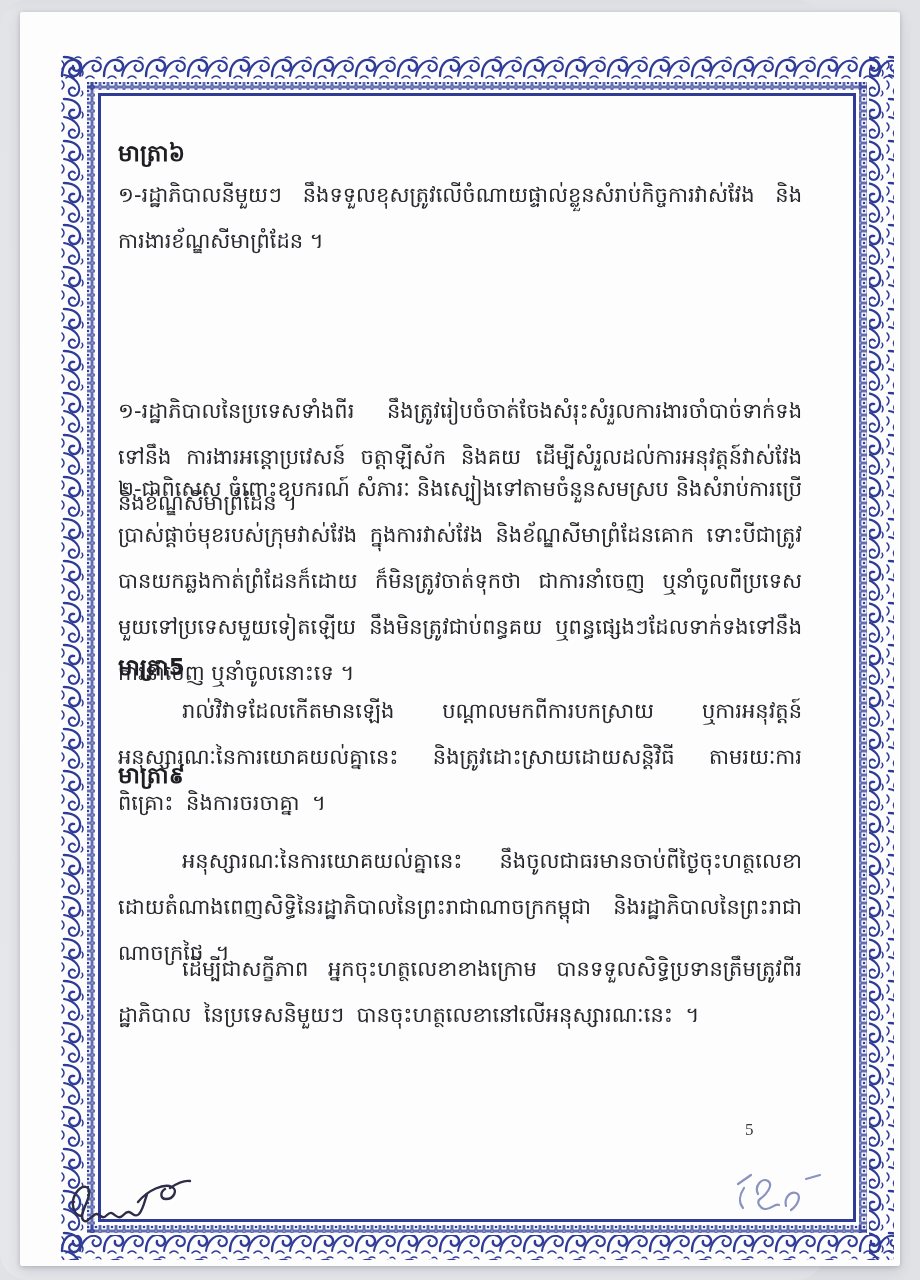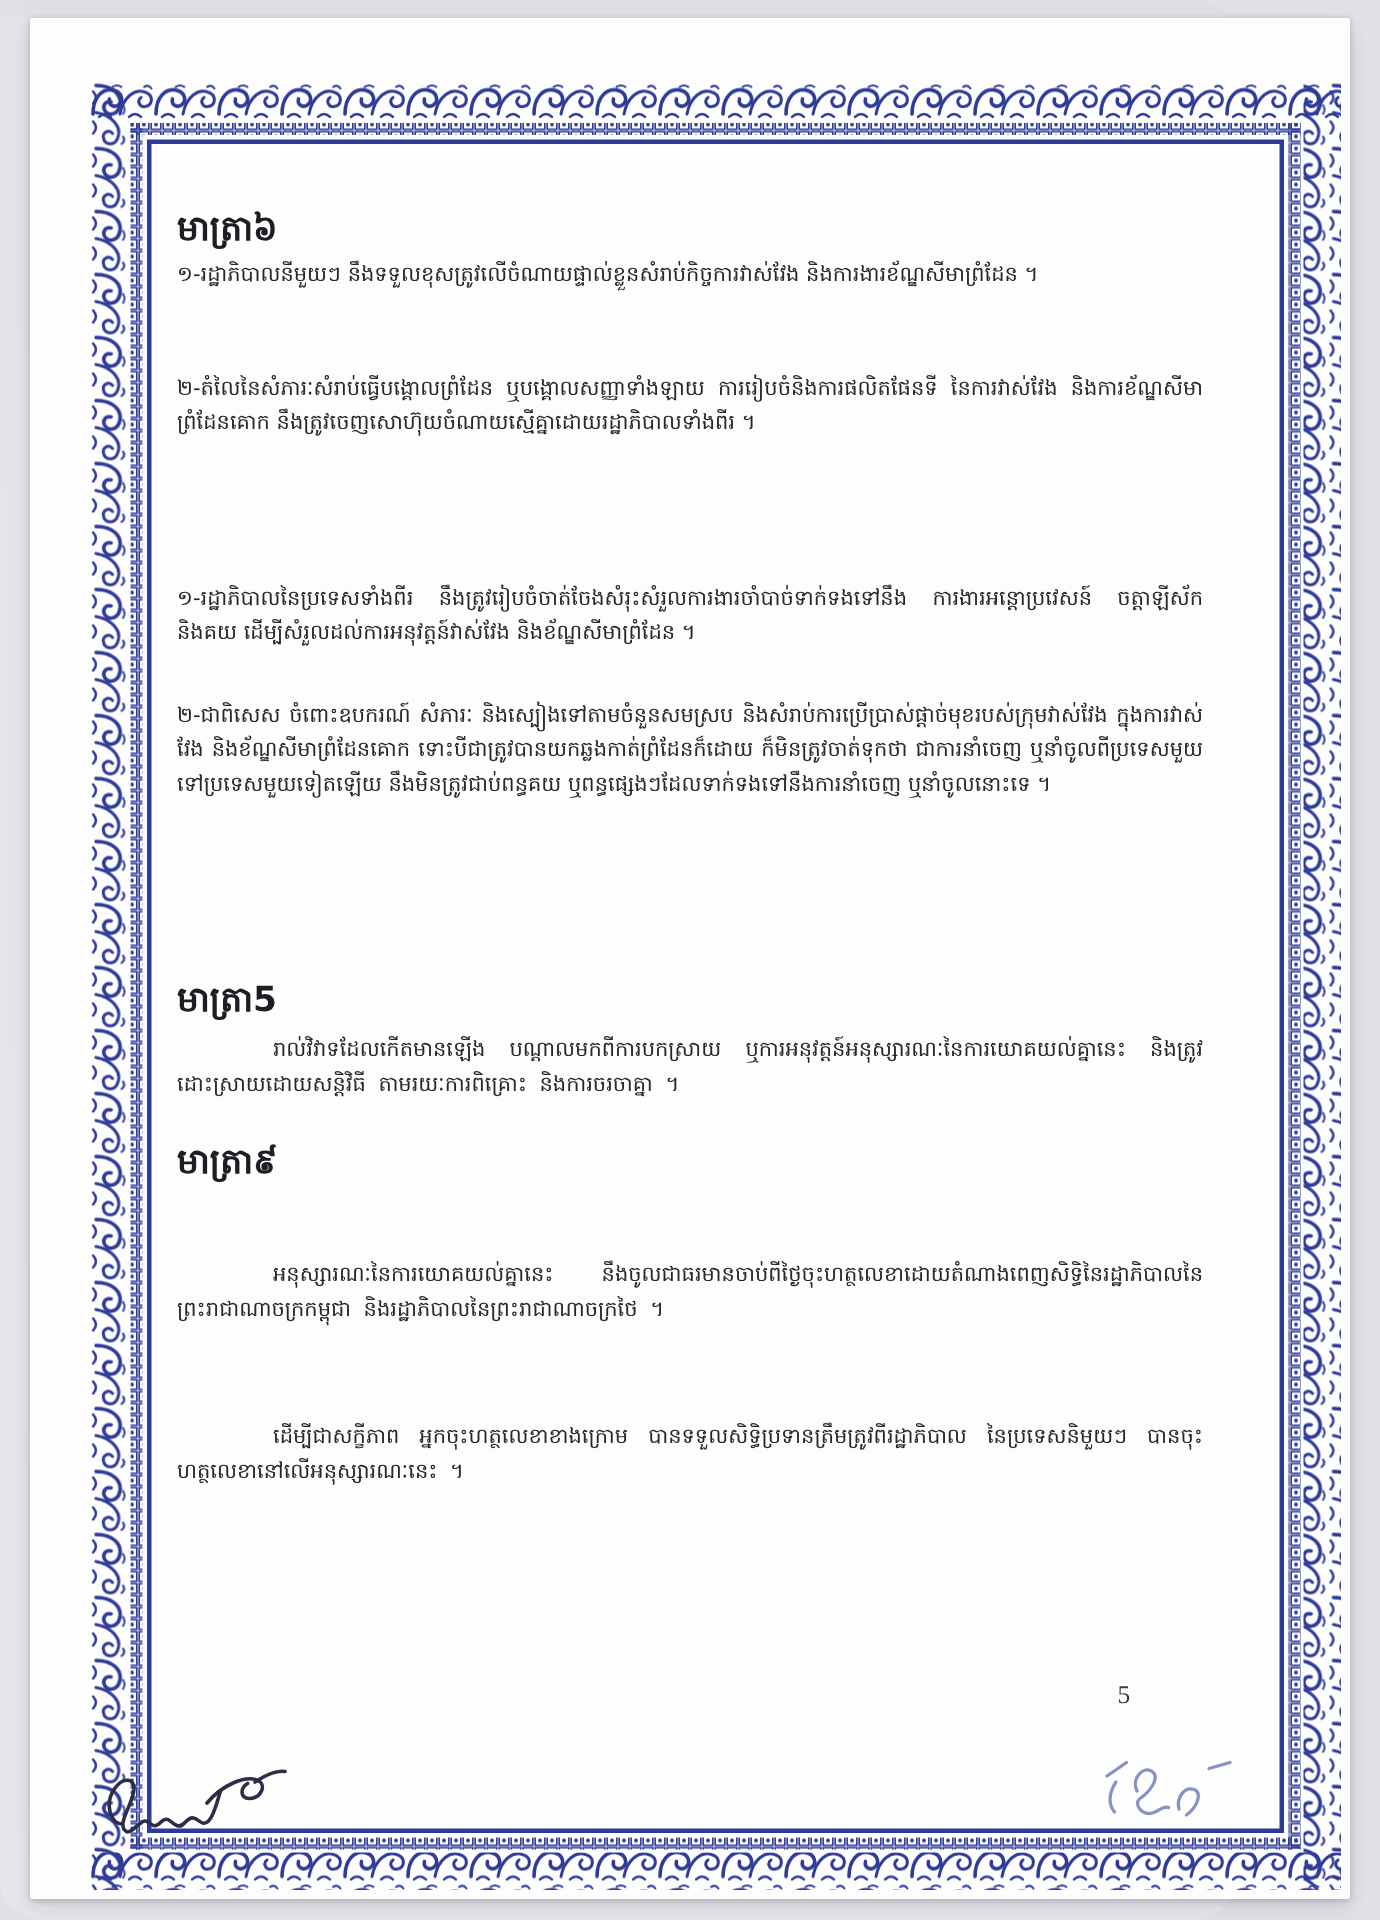--- a/index.html
+++ b/index.html
@@ -33,22 +33,22 @@
     left: 40px;
     top: 43px;
     width: 834px;
     height: 1205px;
   }
   .content-block {
     position: absolute;
     left: 118px;
     width: 684px;
     color: #26262b;
-    font-size: 14px;
-    line-height: 23px;
+    font-size: 21px;
+    line-height: 46px;
     text-align: justify;
     margin: 0;
   }
   .heading {
     font-size: 23px;
     font-weight: bold;
     color: #1d1d23;
     text-align: left;
     line-height: 30px;
   }
@@ -116,21 +116,20 @@
       <rect x="27" y="27" width="8" height="1151" fill="url(#beads)"></rect>
       <rect x="799" y="27" width="8" height="1151" fill="url(#beads)"></rect>
 
       <rect x="39.5" y="39.5" width="755" height="1126" fill="none" stroke="#2e3b97" stroke-width="3"></rect>
     </svg>
 
   </div>
 
   <h2 class="content-block heading" style="top:138px">មាត្រា៦</h2>
   <p class="content-block" style="top:172px">១-រដ្ឋាភិបាលនីមួយៗ នឹងទទួលខុសត្រូវលើចំណាយផ្ទាល់ខ្លួនសំរាប់កិច្ចការវាស់វែង និងការងារខ័ណ្ឌសីមាព្រំដែន ។</p>
-  <p class="content-block" style="top:248px">២-តំលៃនៃសំភារៈសំរាប់ធ្វើបង្គោលព្រំដែន ឬបង្គោលសញ្ញាទាំងឡាយ ការរៀបចំនិងការផលិតផែនទី នៃការវាស់វែង និងការខ័ណ្ឌសីមាព្រំដែនគោក នឹងត្រូវចេញសោហ៊ុយចំណាយស្មើគ្នាដោយរដ្ឋាភិបាលទាំងពីរ ។</p>
 
   <p class="content-block" style="top:388px">១-រដ្ឋាភិបាលនៃប្រទេសទាំងពីរ នឹងត្រូវរៀបចំចាត់ចែងសំរុះសំរួលការងារចាំបាច់ទាក់ទងទៅនឹង ការងារអន្តោប្រវេសន៍ ចត្តាឡីស័ក និងគយ ដើម្បីសំរួលដល់ការអនុវត្តន៍វាស់វែង និងខ័ណ្ឌសីមាព្រំដែន ។</p>
   <p class="content-block" style="top:466px">២-ជាពិសេស ចំពោះឧបករណ៍ សំភារៈ និងស្បៀងទៅតាមចំនួនសមស្រប និងសំរាប់ការប្រើប្រាស់ផ្តាច់មុខរបស់ក្រុមវាស់វែង ក្នុងការវាស់វែង និងខ័ណ្ឌសីមាព្រំដែនគោក ទោះបីជាត្រូវបានយកឆ្លងកាត់ព្រំដែនក៏ដោយ ក៏មិនត្រូវចាត់ទុកថា ជាការនាំចេញ ឬនាំចូលពីប្រទេសមួយទៅប្រទេសមួយទៀតឡើយ នឹងមិនត្រូវជាប់ពន្ធគយ ឬពន្ធផ្សេងៗដែលទាក់ទងទៅនឹងការនាំចេញ ឬនាំចូលនោះទេ ។</p>
 
   <h2 class="content-block heading" style="top:652px">មាត្រា5</h2>
   <p class="content-block indented" style="top:690px">រាល់វិវាទដែលកើតមានឡើង បណ្តាលមកពីការបកស្រាយ ឬការអនុវត្តន៍អនុស្សារណៈនៃការយោគយល់គ្នានេះ និងត្រូវដោះស្រាយដោយសន្តិវិធី តាមរយៈការពិគ្រោះ និងការចរចាគ្នា ។</p>
 
   <h2 class="content-block heading" style="top:760px">មាត្រា៩</h2>
   <p class="content-block indented" style="top:948px">ដើម្បីជាសក្ខីភាព អ្នកចុះហត្ថលេខាខាងក្រោម បានទទួលសិទ្ធិប្រទានត្រឹមត្រូវពីរដ្ឋាភិបាល នៃប្រទេសនិមួយៗ បានចុះហត្ថលេខានៅលើអនុស្សារណៈនេះ ។</p>
 

